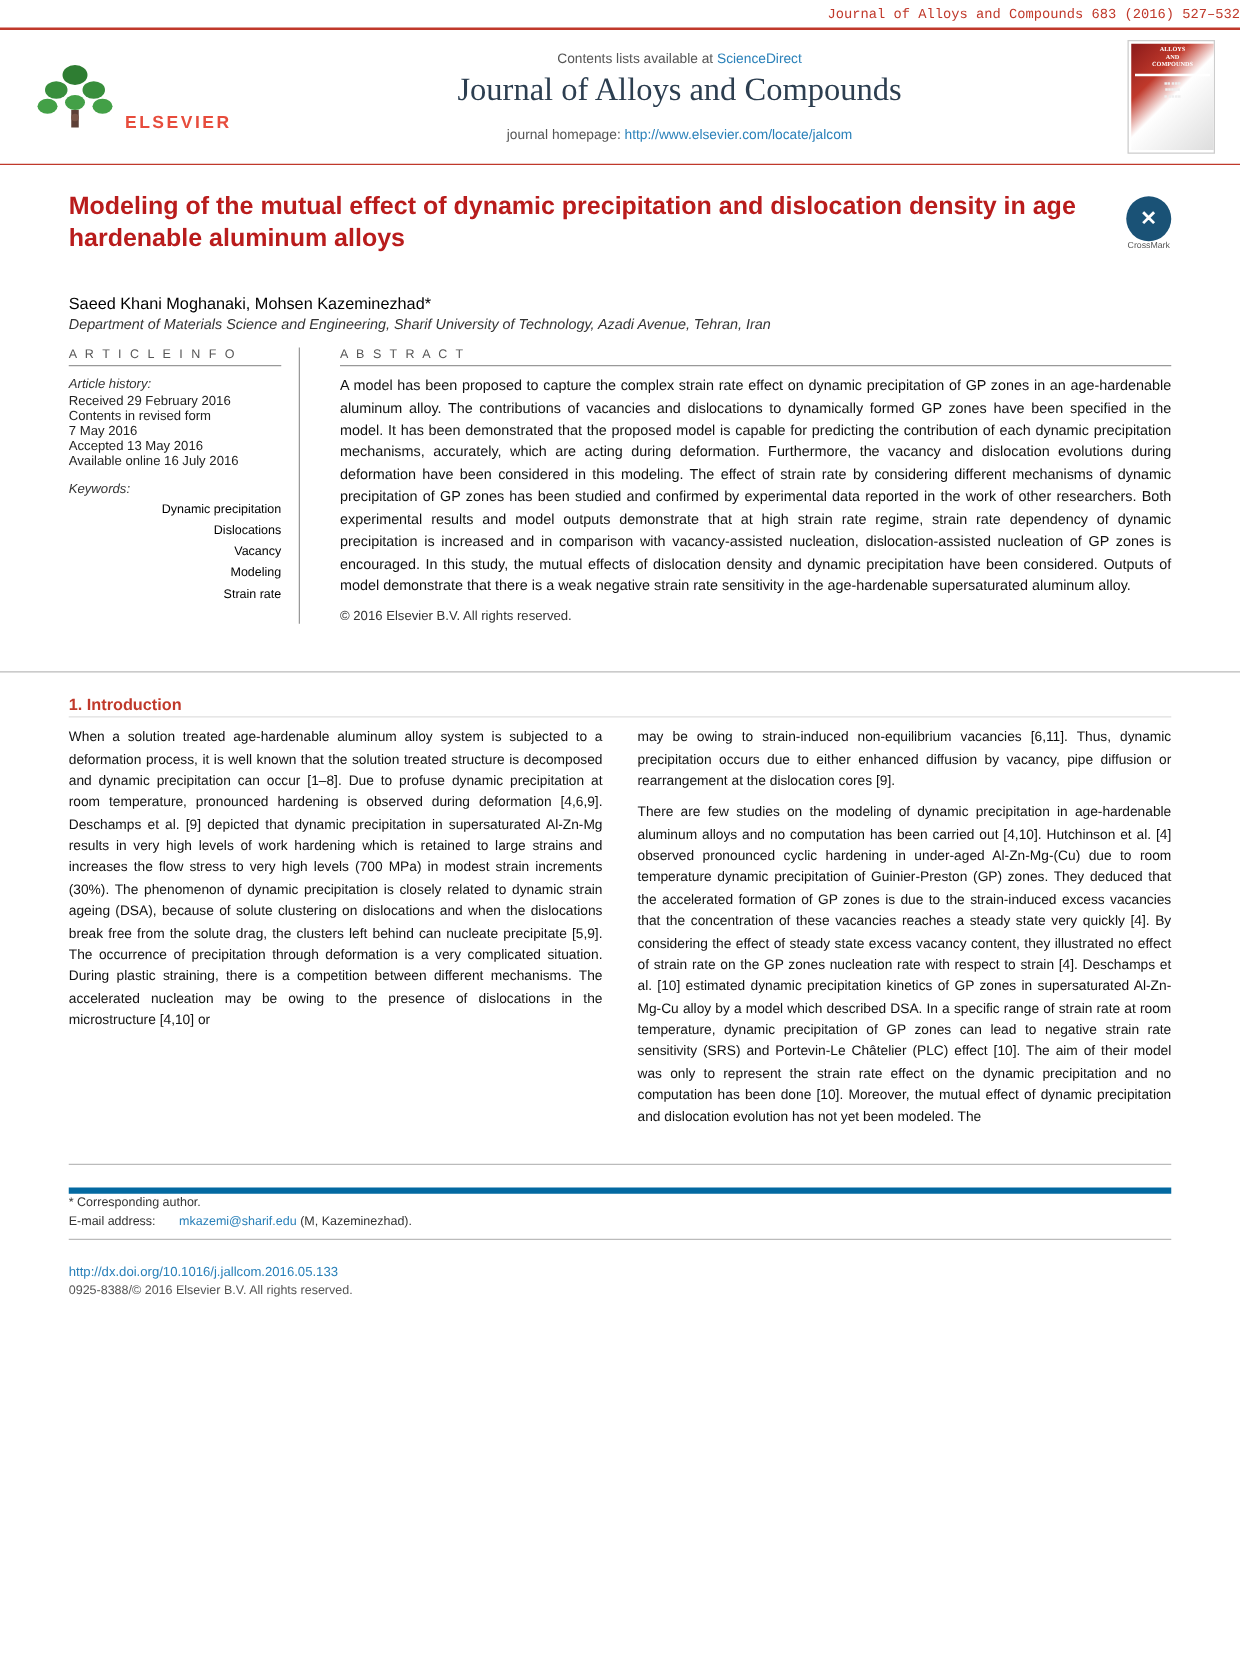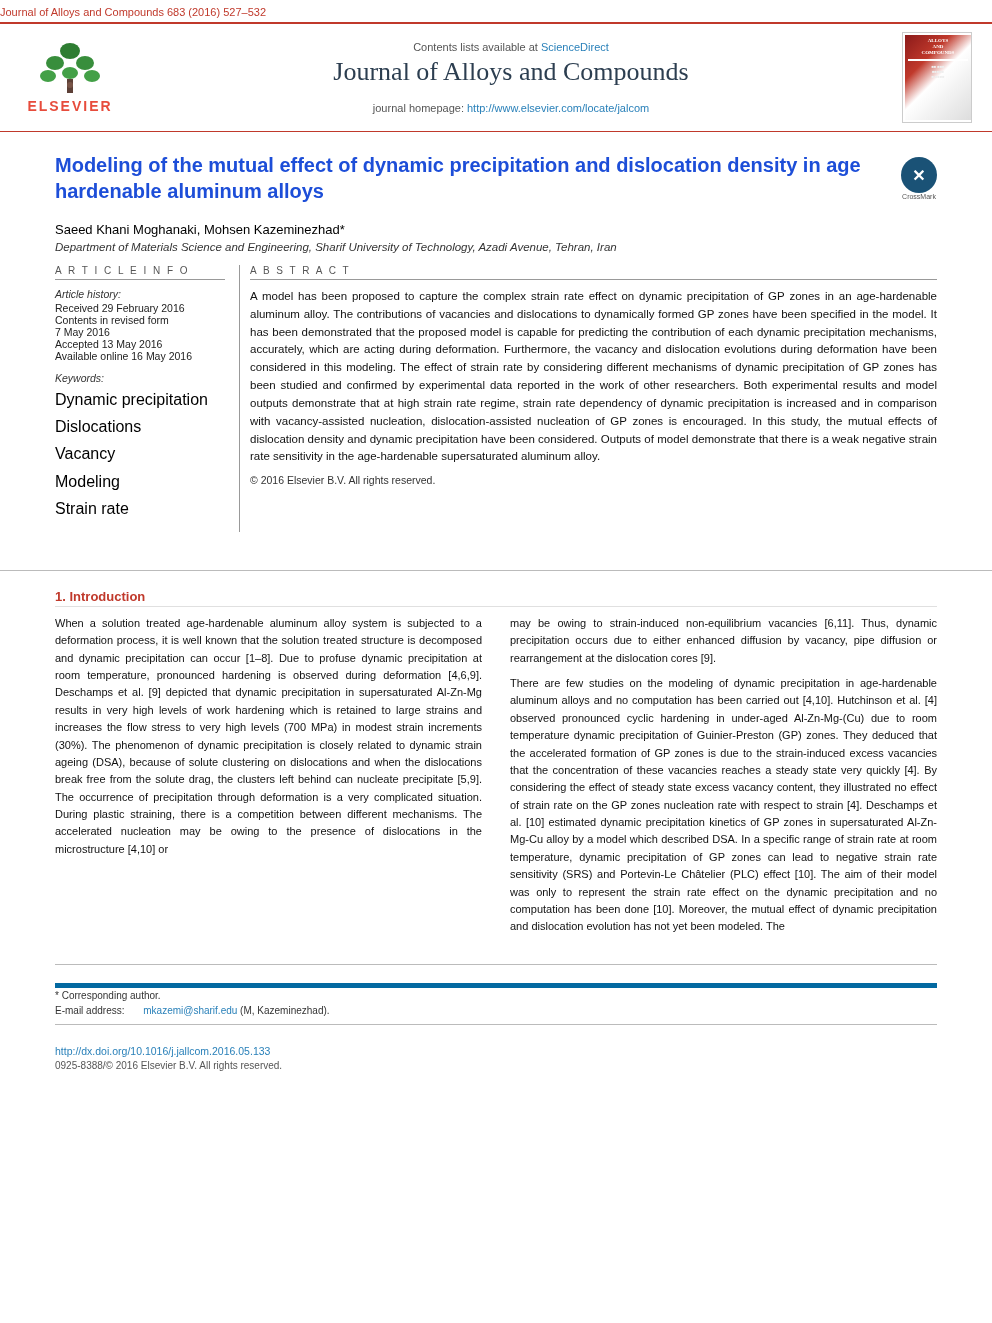--- a/index.html
+++ b/index.html
@@ -6,40 +6,40 @@
     body {
       background: #fff;
       font-family: 'Times New Roman', Times, serif;
       font-size: 13px;
       color: #000;
       width: 992px;
       min-height: 1323px;
     }
 
     .top-journal-ref {
-      text-align: left;
+      text-align: right;
       font-size: 11px;
       color: #c0392b;
       padding: 6px 0 4px;
-      font-family: Liberation Sans, sans-serif;
+      font-family: Liberation Mono, monospace;
     }
 
     .header-bar {
       border-top: 2px solid #c0392b;
       border-bottom: 1px solid #c0392b;
       display: flex;
       align-items: center;
       padding: 8px 20px;
       gap: 16px;
     }
 
     .elsevier-logo {
       display: flex;
-      flex-direction: column;
-      align-items: center;
+      flex-direction: row;
+      align-items: flex-end;
       min-width: 100px;
     }
 
     .elsevier-tree {
       width: 80px;
       height: 55px;
     }
 
     .elsevier-text {
       color: #e74c3c;
@@ -111,23 +111,23 @@
       line-height: 1.2;
     }
 
     .paper-content {
       padding: 20px 55px;
     }
 
     .article-title {
       font-size: 20px;
       font-weight: bold;
-      color: #1d4ed8;
+      color: #b91c1c;
       line-height: 1.3;
-      margin-bottom: 10px;
+      margin-bottom: 23px;
       font-family: Arial, sans-serif;
     }
 
     .crossmark {
       float: right;
       margin-left: 10px;
       margin-top: 5px;
     }
 
     .crossmark-circle {
@@ -152,21 +152,21 @@
     .affiliation {
       font-style: italic;
       font-size: 11.5px;
       color: #333;
       margin-bottom: 12px;
       font-family: Arial, sans-serif;
     }
 
     .two-col {
       display: flex;
-      gap: 10px;
+      gap: 32px;
       margin-top: 10px;
     }
 
     .left-col {
       width: 185px;
       flex-shrink: 0;
       border-right: 1px solid #999;
       padding-right: 14px;
     }
 
@@ -197,23 +197,24 @@
       margin-bottom: 2px;
     }
 
     .info-value {
       font-size: 10.5px;
       font-family: Arial, sans-serif;
       color: #222;
     }
 
     .keywords-list {
-      font-size: 16px;
+      font-size: 10px;
       font-family: Arial, sans-serif;
       line-height: 1.7;
+      text-align: right;
     }
 
     .abstract-text {
       font-size: 11.5px;
       line-height: 1.55;
       text-align: justify;
       font-family: Arial, sans-serif;
       color: #111;
     }
 
@@ -356,21 +357,21 @@
   <div class="two-col">
     <div class="left-col">
       <div class="section-label">A R T I C L E  I N F O</div>
 
       <div class="info-group">
         <div class="info-label">Article history:</div>
         <div class="info-value">Received 29 February 2016</div>
         <div class="info-value">Contents in revised form</div>
         <div class="info-value">7 May 2016</div>
         <div class="info-value">Accepted 13 May 2016</div>
-        <div class="info-value">Available online 16 May 2016</div>
+        <div class="info-value">Available online 16 July 2016</div>
       </div>
 
       <div class="info-group">
         <div class="info-label">Keywords:</div>
         <div class="keywords-list" id="keywords-container">
             <div>Dynamic precipitation</div>
             <div>Dislocations</div>
             <div>Vacancy</div>
             <div>Modeling</div>
             <div>Strain rate</div>

